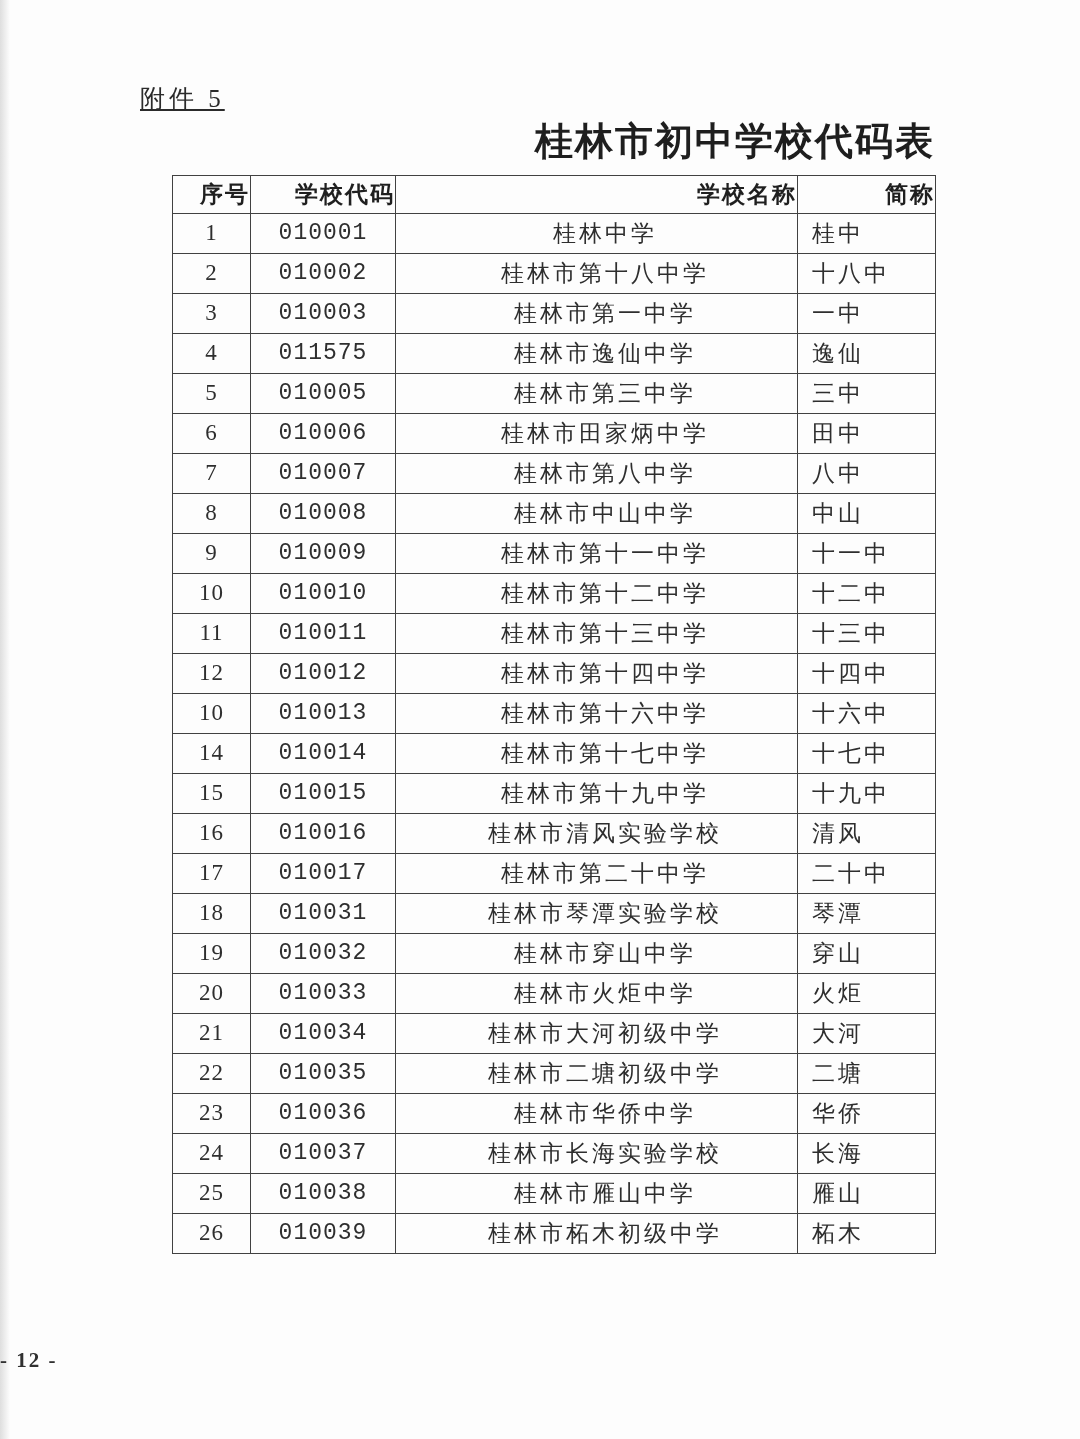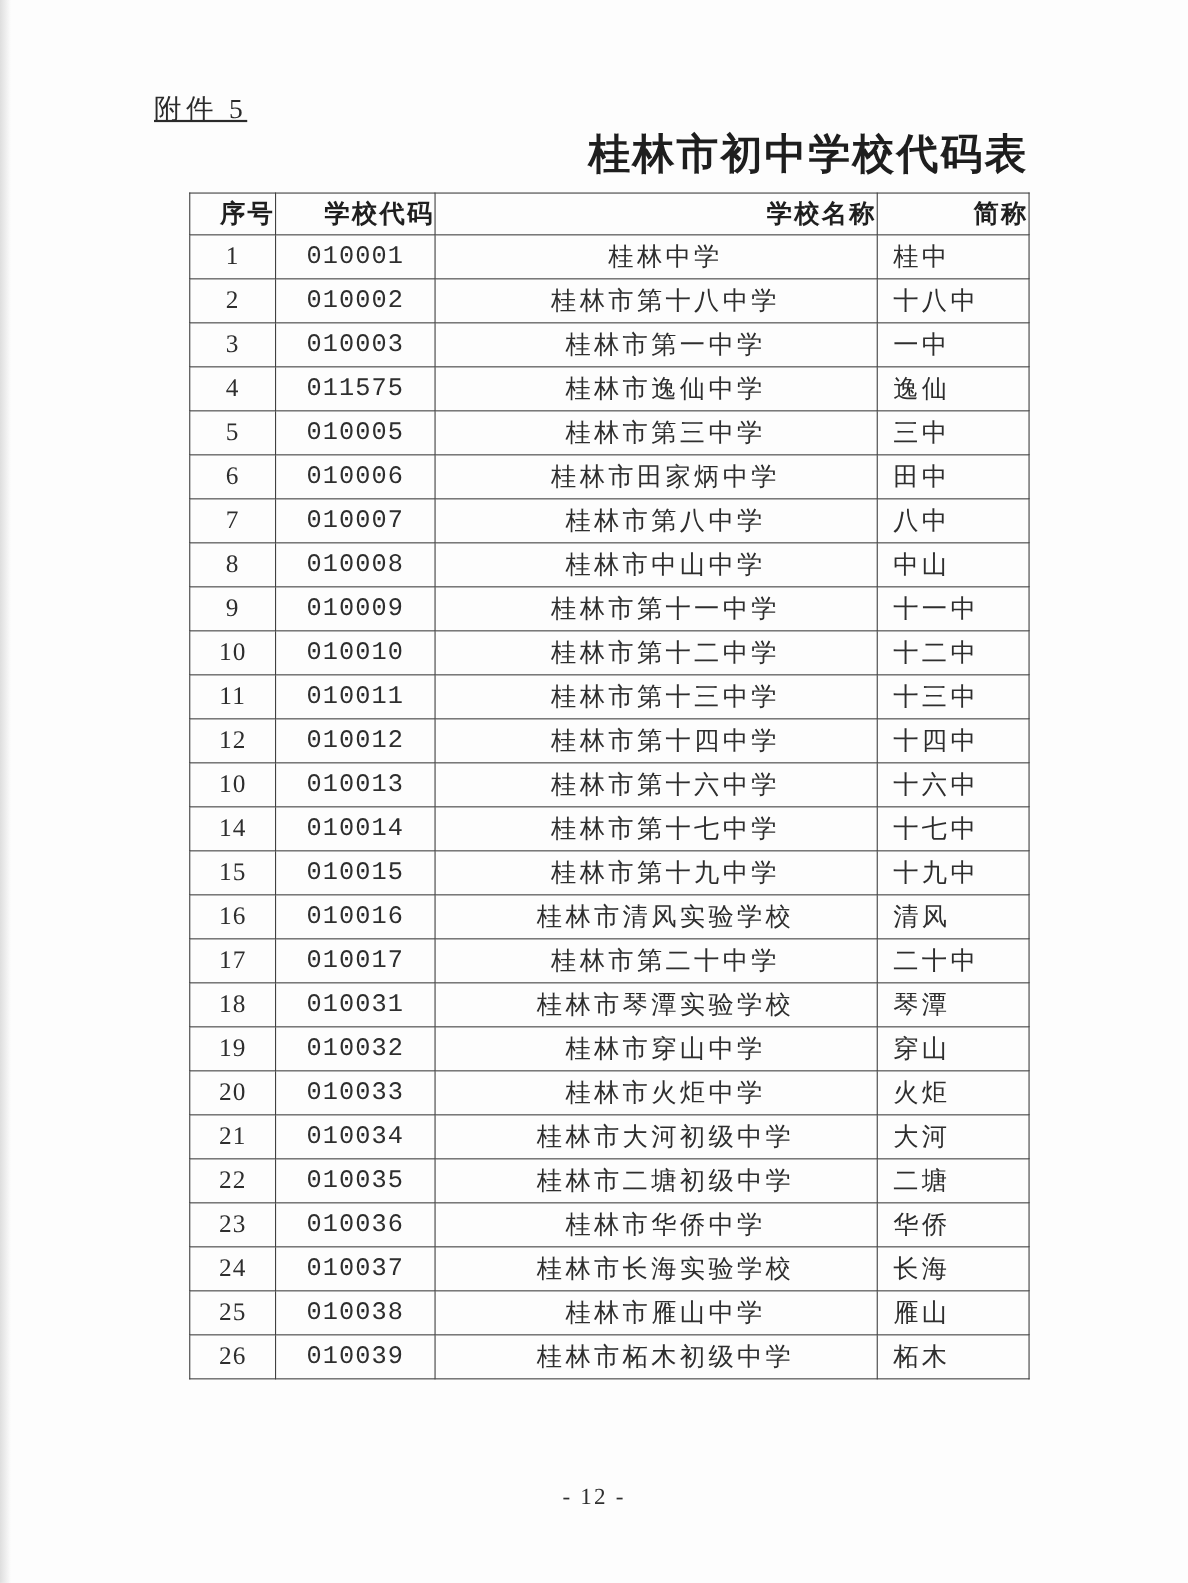--- a/index.html
+++ b/index.html
@@ -66,24 +66,25 @@
   }
   table.code-table td { height: 40px; }
   td.c0 { text-align: center; letter-spacing: 1px; }
   td.c1 { text-align: center; letter-spacing: 1px; font-family: Liberation Mono, monospace; }
   td.c2 { text-align: center; padding-left: 17px; letter-spacing: 3px; }
   td.c3 { text-align: left; padding-left: 14px; letter-spacing: 3px; }
   .page-footer {
     position: absolute;
     left: 0; top: 1348px;
     width: 1080px;
-    text-align: center;
+    text-align: left;
     font-size: 21px;
     letter-spacing: 2px;
     color: #303030;
+    font-weight: bold;
   }
 </style>
 </head>
 <body>
 
 <div class="scan-edge"></div>
 
 <div class="attachment">附件 5</div>
 
 <div class="content">

